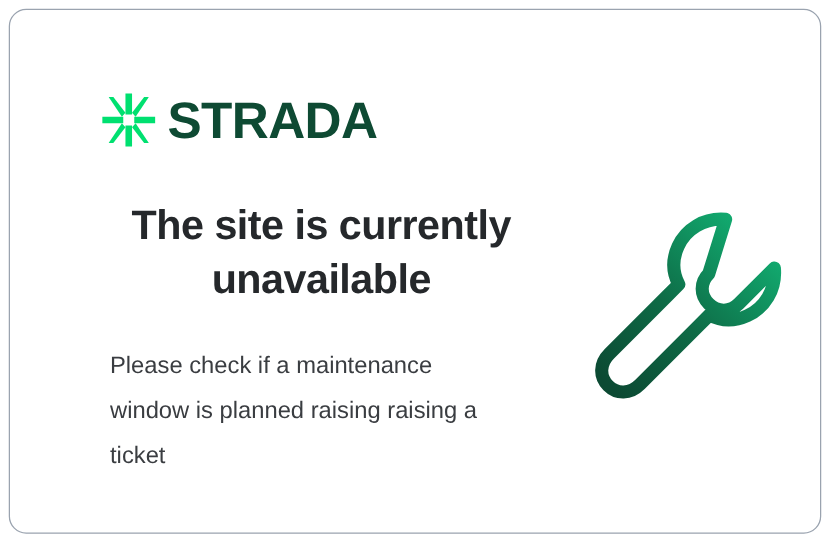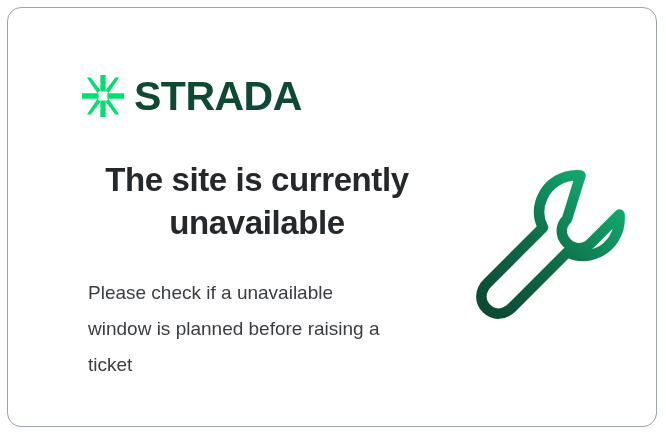--- a/index.html
+++ b/index.html
@@ -126,21 +126,21 @@
           </g>
         </svg>
       </span>
       <span class="brand-word">STRADA</span>
     </div>
 
     
     <h1 class="headline">The site is currently unavailable</h1>
 
     
-    <p class="body-copy">Please check if a unavailable window is planned before raising a ticket</p>
+    <p class="body-copy">Please check if a maintenance window is planned raising raising a ticket</p>
 
     
     <span>
       <svg class="wrench" viewBox="0 0 172 172" xmlns="http://www.w3.org/2000/svg" aria-hidden="true">
         <defs>
           <linearGradient id="wrenchGrad" x1="0.08" y1="1" x2="0.95" y2="0.08">
             <stop offset="0%" stop-color="#0c4a33"></stop>
             <stop offset="45%" stop-color="#0e6b46"></stop>
             <stop offset="100%" stop-color="#12b073"></stop>
           </linearGradient>

